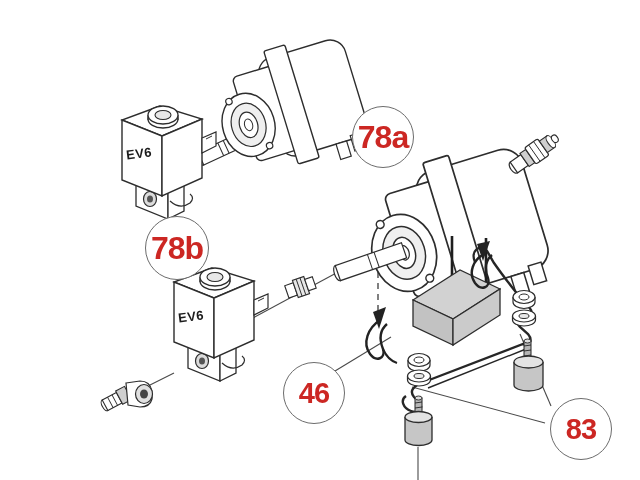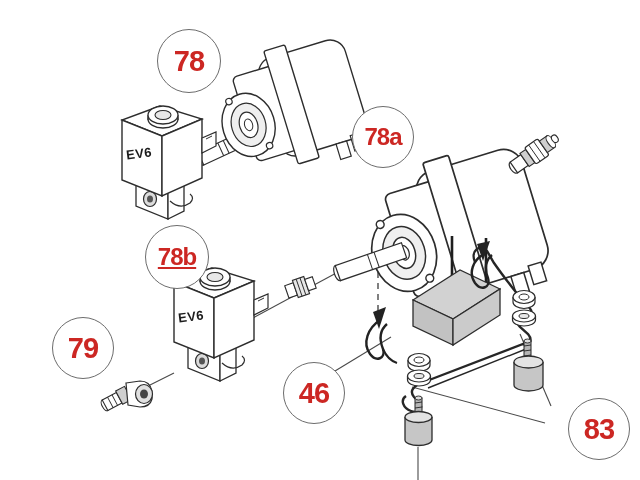--- a/index.html
+++ b/index.html
@@ -3,21 +3,21 @@
 <meta charset="utf-8">
 <style>
   html,body{margin:0;padding:0;background:#ffffff;}
   .stage{position:relative;width:640px;height:480px;background:#ffffff;overflow:hidden;
          font-family:"Liberation Sans",sans-serif;}
   .stage svg{position:absolute;left:0;top:0;}
   .callout{position:absolute;border:1.6px solid #6c6c6c;border-radius:50%;background:#ffffff;
            display:flex;align-items:center;justify-content:center;z-index:5;
            color:#cc2723;font-weight:bold;line-height:1;letter-spacing:-1px;}
   .callout.big{font-size:29px;}
-  .callout.small{font-size:24px;}
+  .callout.small{font-size:32px;}
   .partlabel{position:absolute;z-index:4;color:#1c1c1c;font-weight:bold;font-size:13px;
              letter-spacing:0.5px;transform:rotate(-7deg);}
 </style>
 </head>
 <body>
 
 <div class="stage">
 
   <svg width="640" height="480" viewBox="0 0 640 480">
     <defs>
@@ -177,20 +177,18 @@
       <line x1="415" y1="413" x2="422" y2="412" stroke="#222" stroke-width="0.9"></line>
       <ellipse cx="418.5" cy="398" rx="3.5" ry="2" fill="#ddd" stroke="#222" stroke-width="0.9"></ellipse>
       <path d="M405,417 L405,440 A13.5,5.5 0 0 0 432,440 L432,417" fill="#c6c6c6" stroke="#2d2d2d" stroke-width="1.3"></path>
       <ellipse cx="418.5" cy="417" rx="13.5" ry="5.5" fill="#e3e3e3" stroke="#2d2d2d" stroke-width="1.3"></ellipse>
     </g>
   </svg>
 
   <div class="partlabel" style="left:126px;top:146px;">EV6</div>
   <div class="partlabel" style="left:178px;top:309px;">EV6</div>
 
-  <div class="callout big" style="left:157px;top:29px;width:62px;height:62px;">78</div>
   <div class="callout small" style="left:352px;top:106px;width:60px;height:60px;">78a</div>
-  <div class="callout small" style="left:145px;top:225px;width:62px;height:62px;text-decoration:underline;">78b</div>
-  <div class="callout big" style="left:52px;top:317px;width:60px;height:60px;">79</div>
+  <div class="callout small" style="left:145px;top:216px;width:62px;height:62px;">78b</div>
   <div class="callout big" style="left:283px;top:362px;width:60px;height:60px;">46</div>
-  <div class="callout big" style="left:568px;top:398px;width:60px;height:60px;text-align:center;">83</div>
+  <div class="callout big" style="left:550px;top:398px;width:60px;height:60px;text-align:center;">83</div>
 
 </div>
 
 </body></html>

